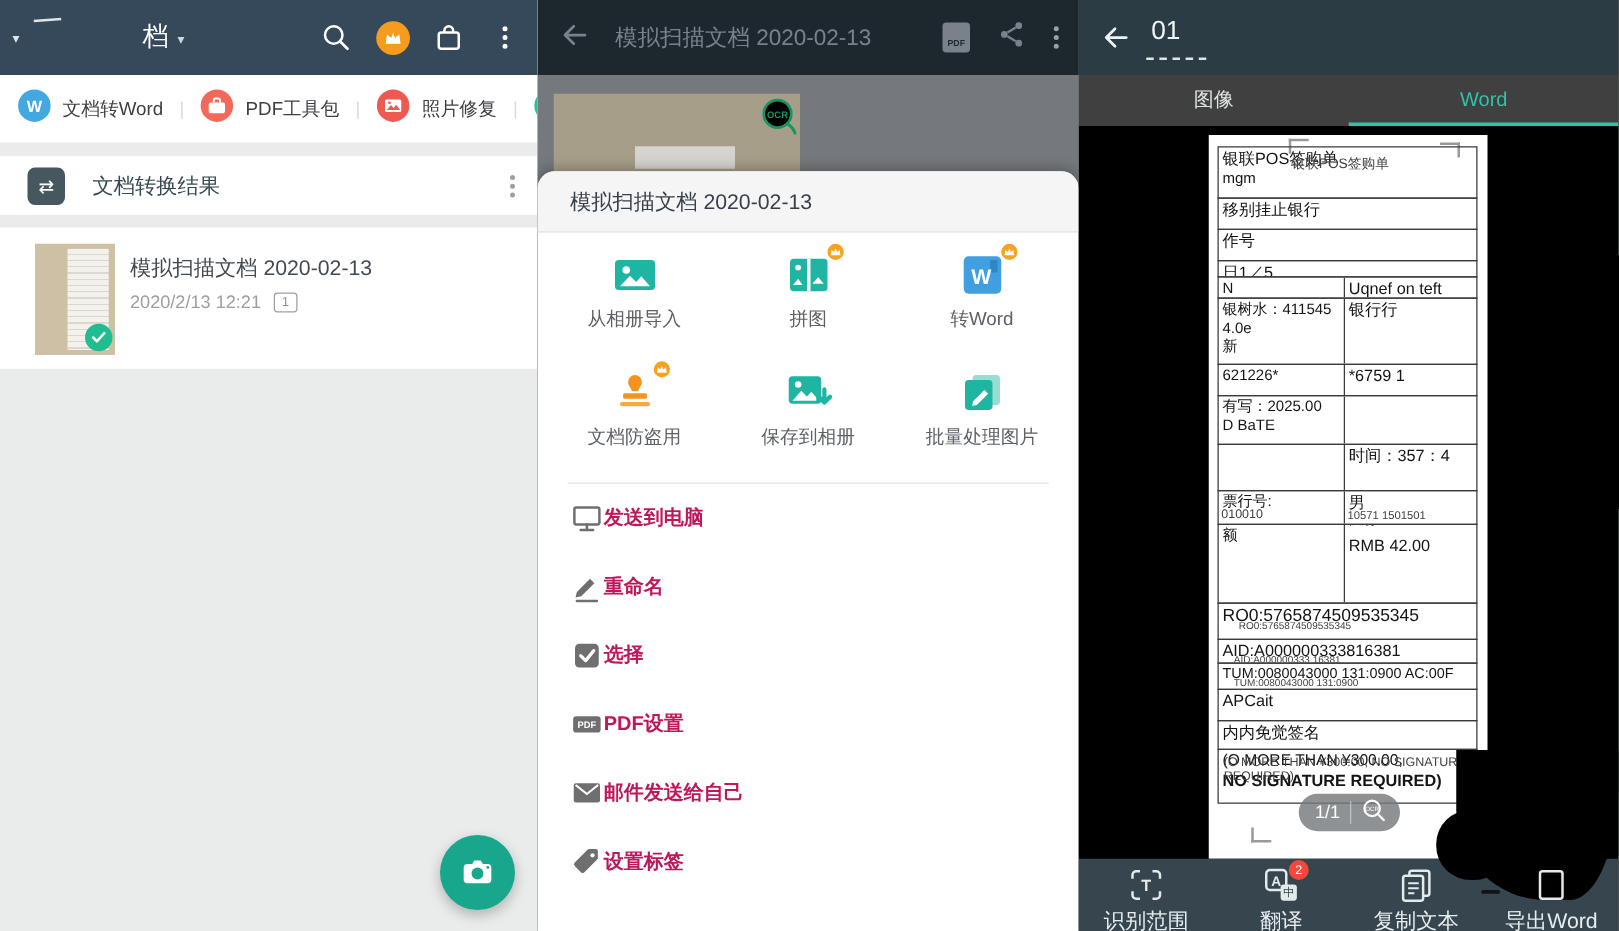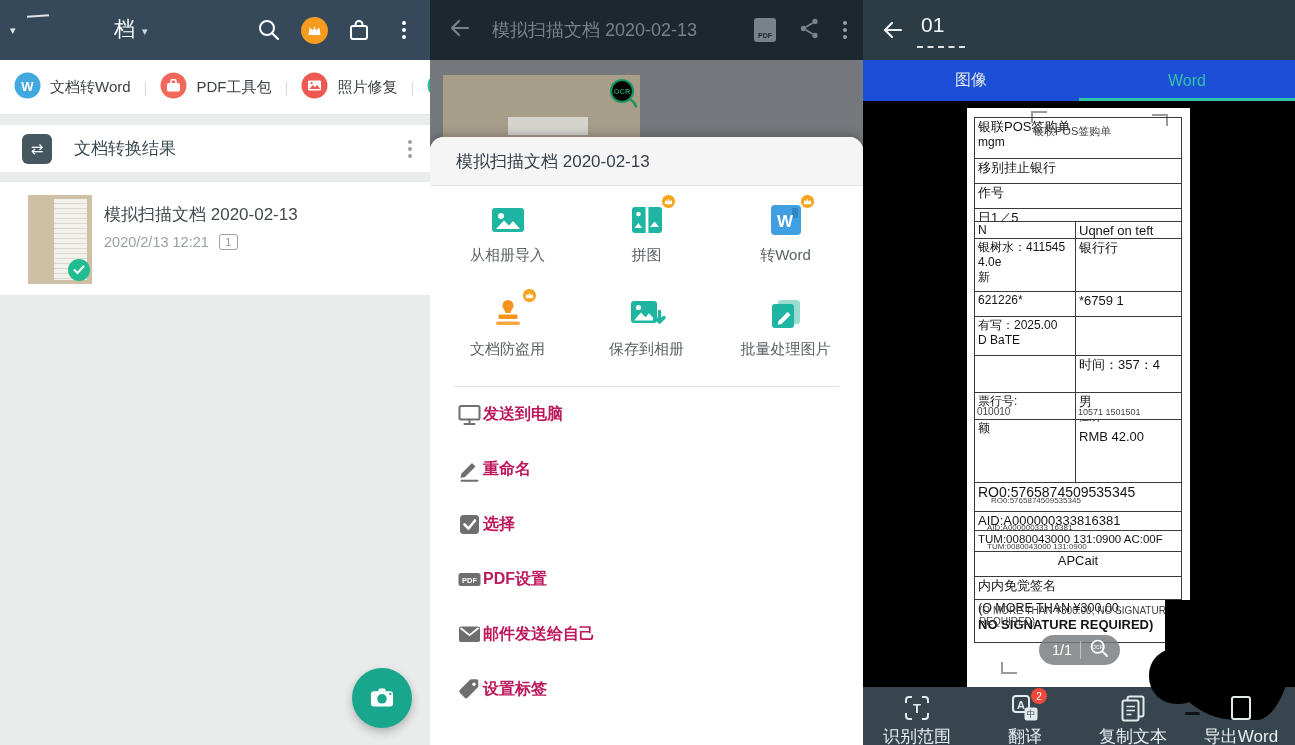--- a/index.html
+++ b/index.html
@@ -75,21 +75,21 @@
   .mrow{height:55px;display:flex;align-items:center;padding-left:26px;cursor:pointer;}
   .mic{width:27px;height:27px;display:flex;align-items:center;justify-content:center;}
   .mlbl{font-size:16px;color:#be185d;font-weight:bold;}
 
   
   .panel-right{position:absolute;left:863px;top:0;width:432px;height:745px;background:#000;overflow:hidden;}
   .rp-header{position:absolute;left:0;top:0;width:432px;height:60px;background:#2b3c45;}
   .rp-back{position:absolute;left:18px;top:18px;}
   .rp-title{position:absolute;left:58px;top:13px;font-size:21px;color:#f2f5f6;}
   .rp-title-dash{position:absolute;left:54px;top:46px;width:48px;border-bottom:2px dashed #dfe5e7;}
-  .rp-tabs{position:absolute;left:0;top:60px;width:432px;height:41px;background:#1d4ed8;display:flex;}
+  .rp-tabs{position:absolute;left:0;top:60px;width:432px;height:41px;background:#404040;display:flex;}
   .tab{flex:1;display:flex;align-items:center;justify-content:center;font-size:16px;color:#dfe5e7;cursor:pointer;}
   .tab.active{color:#2fc3a7;}
   .tab-ind{position:absolute;left:216px;bottom:0;width:216px;height:3px;background:#2fc3a7;}
   .viewer{position:absolute;left:0;top:101px;width:432px;height:584px;background:#000;}
   .page{position:absolute;left:104px;top:7px;width:223px;height:579px;background:#fff;overflow:hidden;}
   .otable{position:absolute;left:7px;top:10px;width:208px;color:#141414;}
   .trow{position:relative;border:1px solid #3a3a3a;margin-top:-1px;overflow:hidden;}
   .trow.split{display:flex;}
   .cellL{width:101px;border-right:1px solid #3a3a3a;position:relative;padding:1px 3px;overflow:hidden;}
   .cellR{flex:1;position:relative;padding:1px 3px;overflow:hidden;}
@@ -527,21 +527,21 @@
                 <span class="tmain" style="font-size: 13px;">AID:A000000333816381</span>
                 <span class="tghost" style="left: 12px; top: 12px; font-size: 8px;">AID:A000000333 16381</span>
               </div>
             </div>
             <div class="trow" style="height: 22px;">
               <div class="cellF">
                 <span class="tmain" style="font-size: 11.5px;">TUM:0080043000 131:0900  AC:00F</span>
                 <span class="tghost" style="left: 12px; top: 12px; font-size: 8px;">TUM:0080043000 131:0900</span>
               </div>
             </div>
-            <div class="trow" style="height: 26px; text-align: center;">
+            <div class="trow" style="height: 26px;">
               <div class="cellF">
                 <span class="tmain">APCait</span>
               </div>
             </div>
             <div class="trow" style="height: 24px;">
               <div class="cellF">
                 <span class="tmain">内内免觉签名</span>
               </div>
             </div>
             <div class="trow" style="height: 44px;">

